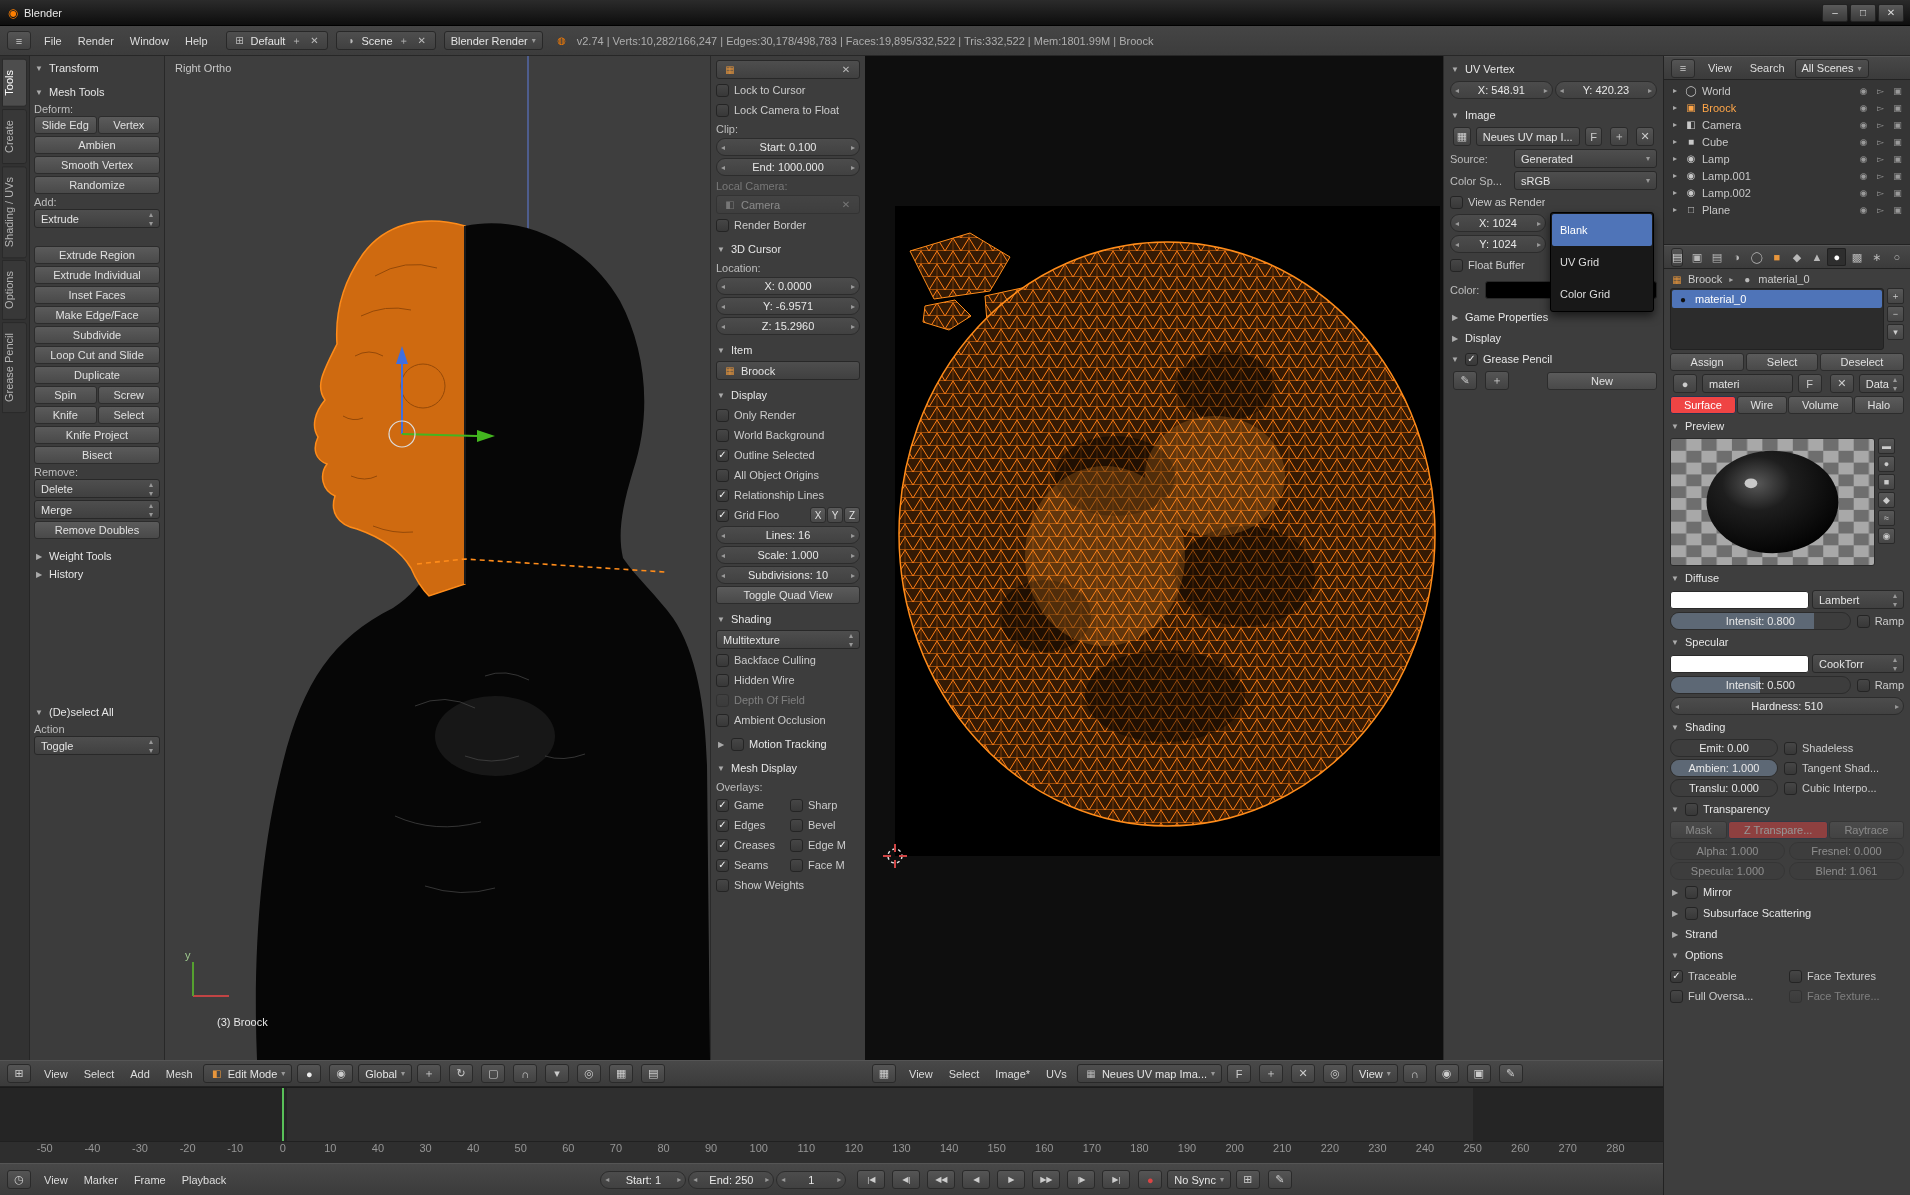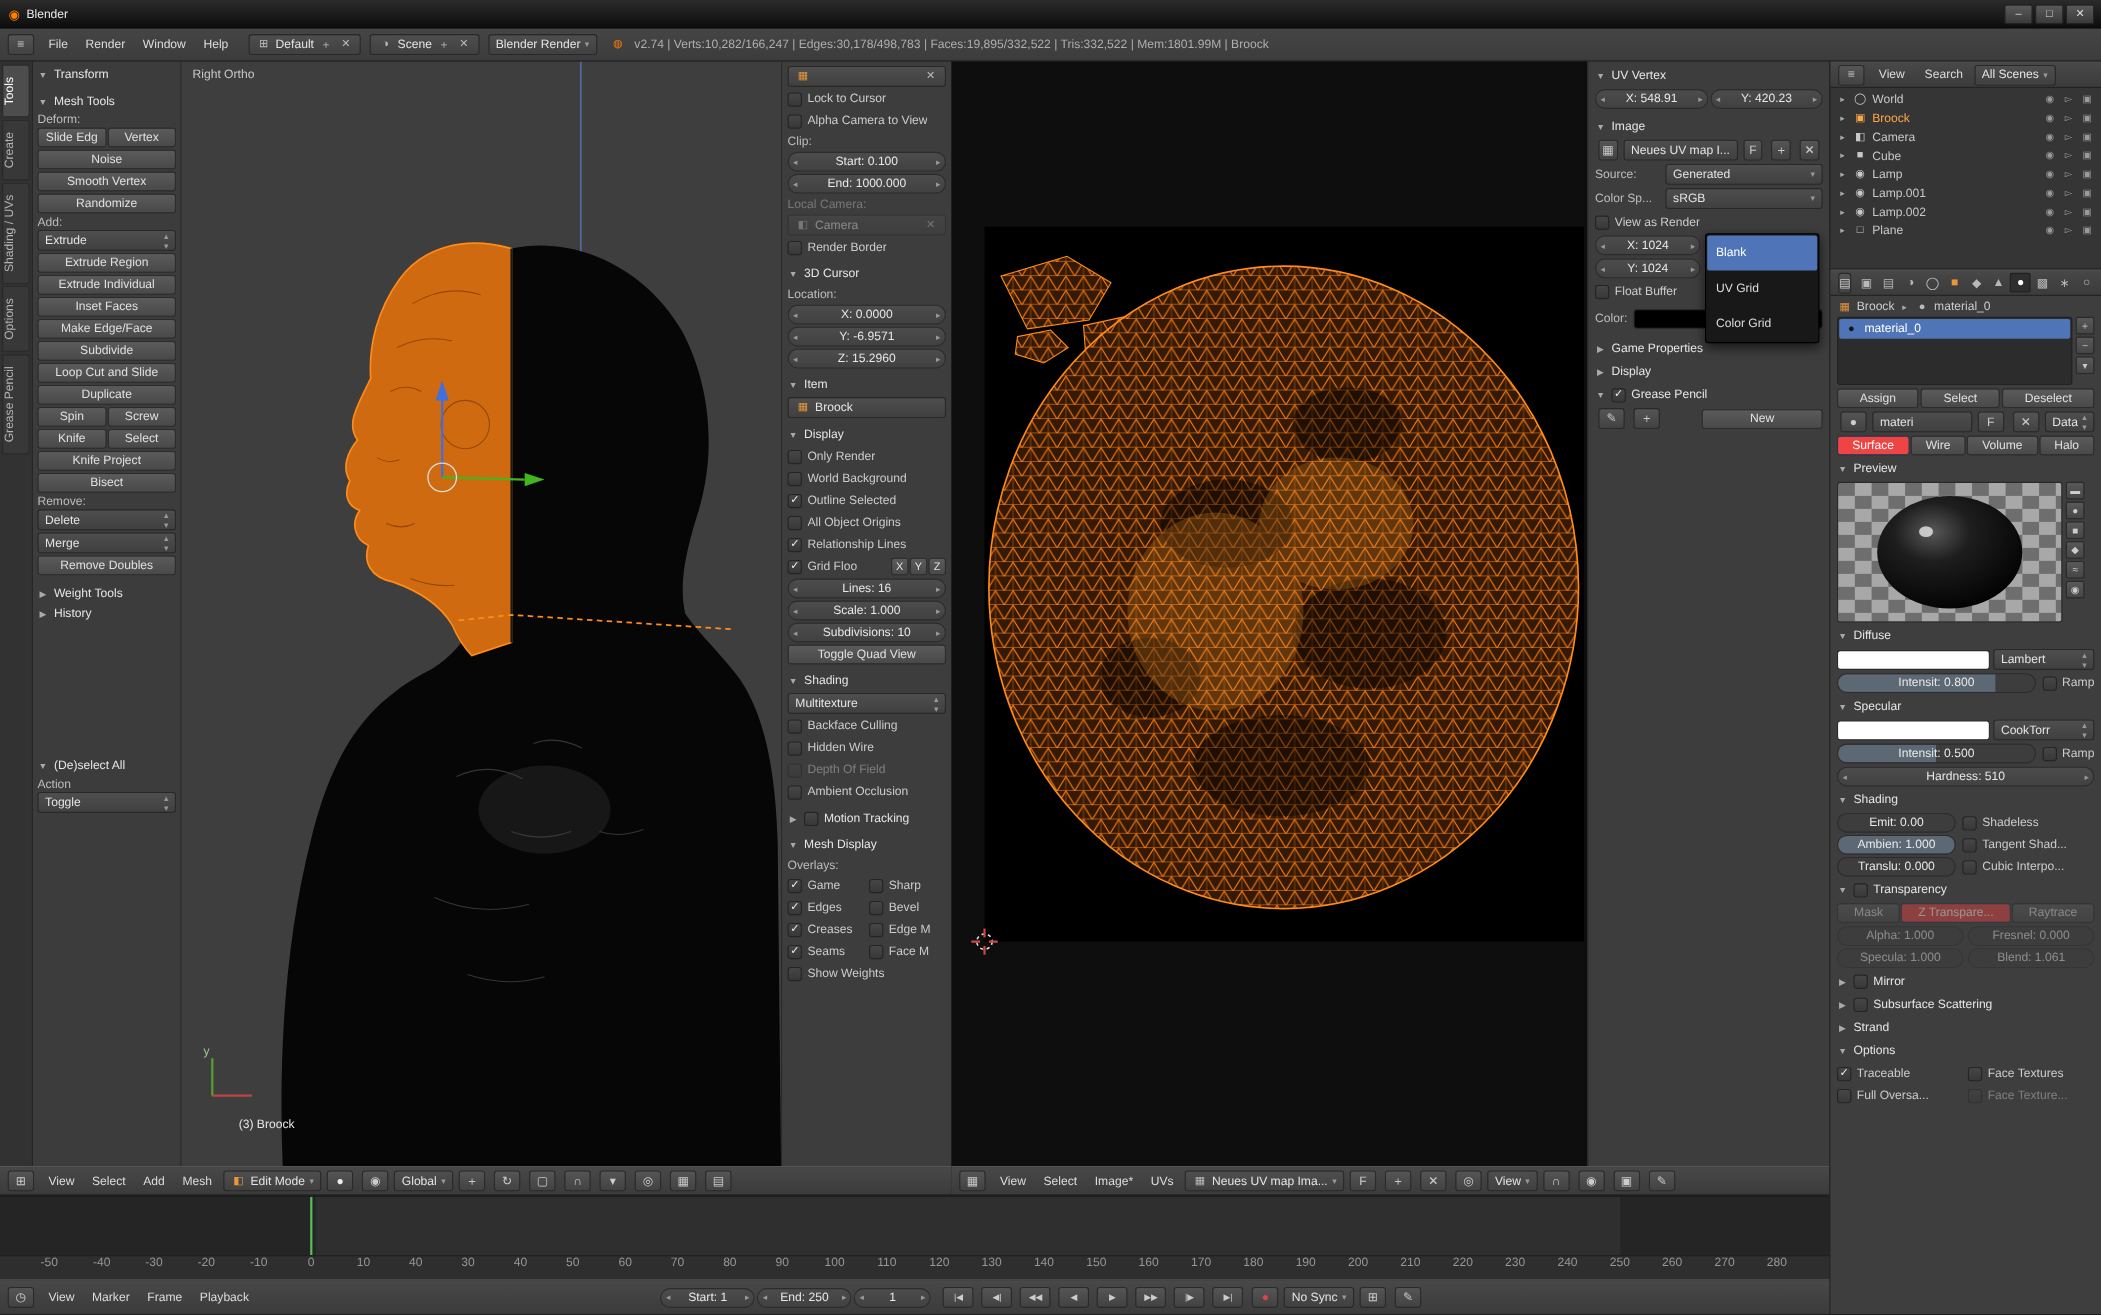--- a/index.html
+++ b/index.html
@@ -154,31 +154,31 @@
         <span>Mesh Tools</span>
       </div>
     <div class="label">Deform:</div>
     <div class="pair">
 
     <div class="btn">Slide Edg</div>
         <div class="btn">Vertex</div>
       </div>
     <div class="vstack" style="margin-top:2px">
 
-    <div class="btn">Noise</div>
+    <div class="btn">Ambien</div>
         <div class="btn">Smooth Vertex</div>
         <div class="btn">Randomize</div>
       </div>
     <div class="label">Add:</div>
     <div class="dd">
         <span>Extrude</span>
         <span class="grow"></span>
         <span class="caret">▴<br>▾</span>
       </div>
-    <div class="vstack" style="margin-top:2px">
+    <div class="vstack" style="margin-top:18px">
 
     <div class="btn">Extrude Region</div>
         <div class="btn">Extrude Individual</div>
         <div class="btn">Inset Faces</div>
         <div class="btn">Make Edge/Face</div>
         <div class="btn">Subdivide</div>
         <div class="btn">Loop Cut and Slide</div>
         <div class="btn">Duplicate</div>
       </div>
     <div class="vstack" style="margin-top:2px">
@@ -276,21 +276,21 @@
     <div class="cbrow">
           <span class="cb">
             <span class="tick" style="visibility: hidden;">✓</span>
           </span>
           <span class="cblabel">Lock to Cursor</span>
         </div>
         <div class="cbrow">
           <span class="cb">
             <span class="tick" style="visibility: hidden;">✓</span>
           </span>
-          <span class="cblabel">Alpha Camera to View</span>
+          <span class="cblabel">Lock Camera to Float</span>
         </div>
       </div>
     <div class="label">Clip:</div>
     <div class="num">
         <span class="na">◂</span>
         <span class="nv">Start: 0.100</span>
         <span class="na">▸</span>
       </div>
     <div class="num">
         <span class="na">◂</span>

